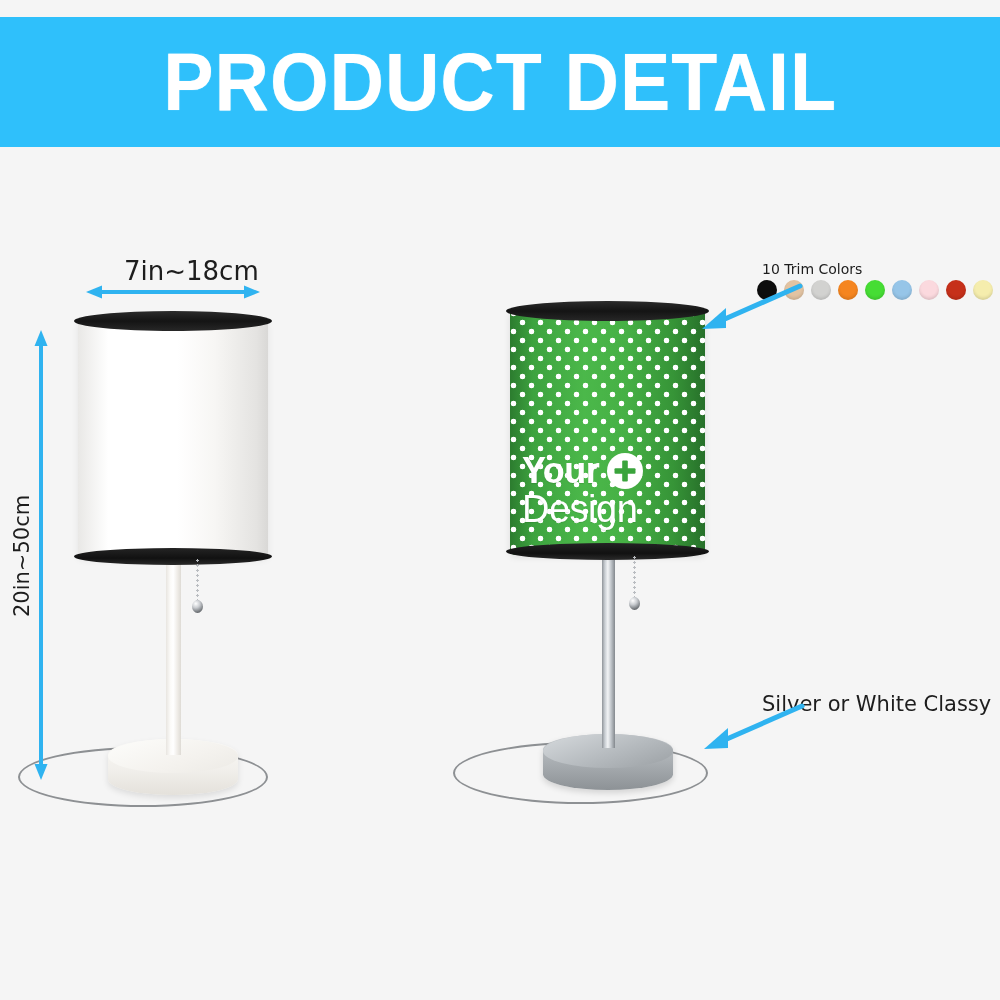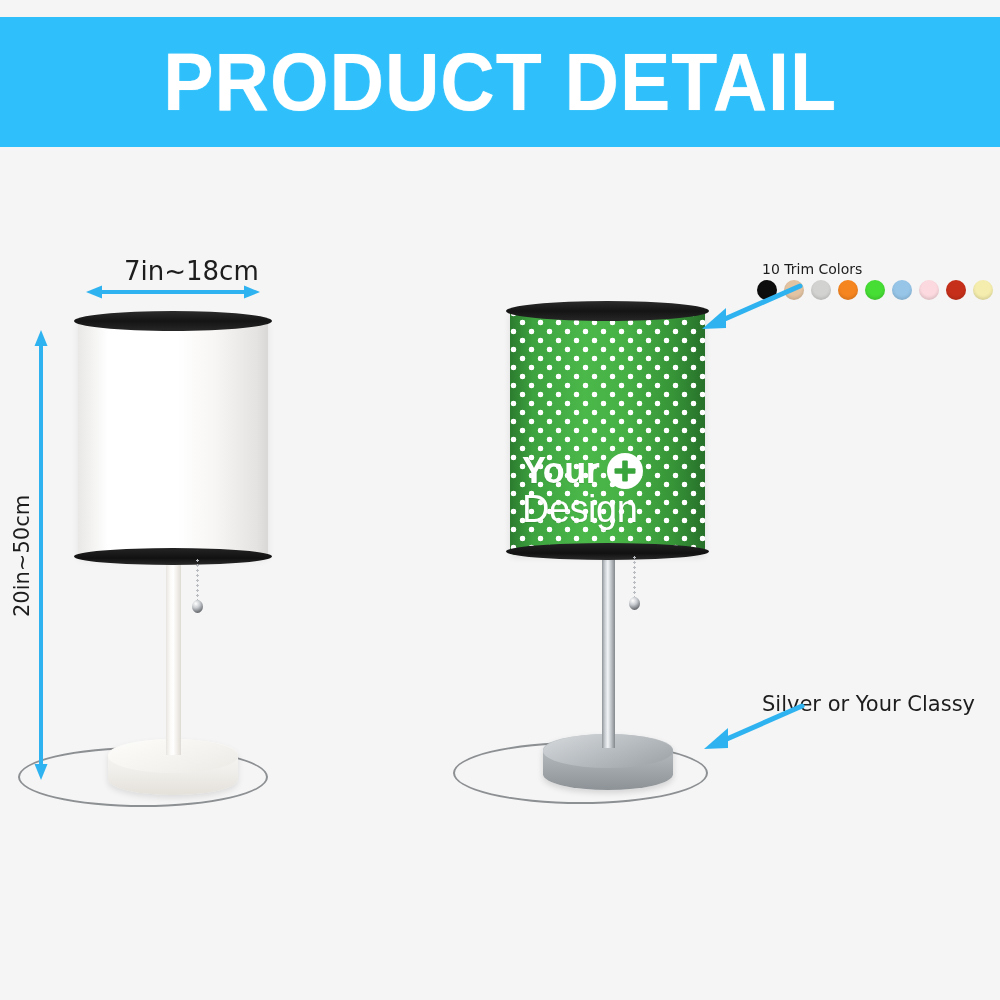--- a/index.html
+++ b/index.html
@@ -238,21 +238,21 @@
     <div class="swatch" style="background:#f5edad;"></div>
   </div>
 
   <div class="arrow-diag">
     <svg width="120" height="60" viewBox="0 0 120 60">
       <line x1="110" y1="8" x2="28" y2="44" stroke="#2fb3f0" stroke-width="5" stroke-linecap="round"></line>
       <polygon points="12,51 36,30 36,50" fill="#2fb3f0"></polygon>
     </svg>
   </div>
 
-  <div class="classy-label">Silver or Your Classy</div>
+  <div class="classy-label">Silver or White Classy</div>
   <div class="arrow-diag2">
     <svg width="120" height="60" viewBox="0 0 120 60">
       <line x1="112" y1="6" x2="30" y2="42" stroke="#2fb3f0" stroke-width="5" stroke-linecap="round"></line>
       <polygon points="14,49 38,28 38,48" fill="#2fb3f0"></polygon>
     </svg>
   </div>
 
 </div>
 
 </body></html>

